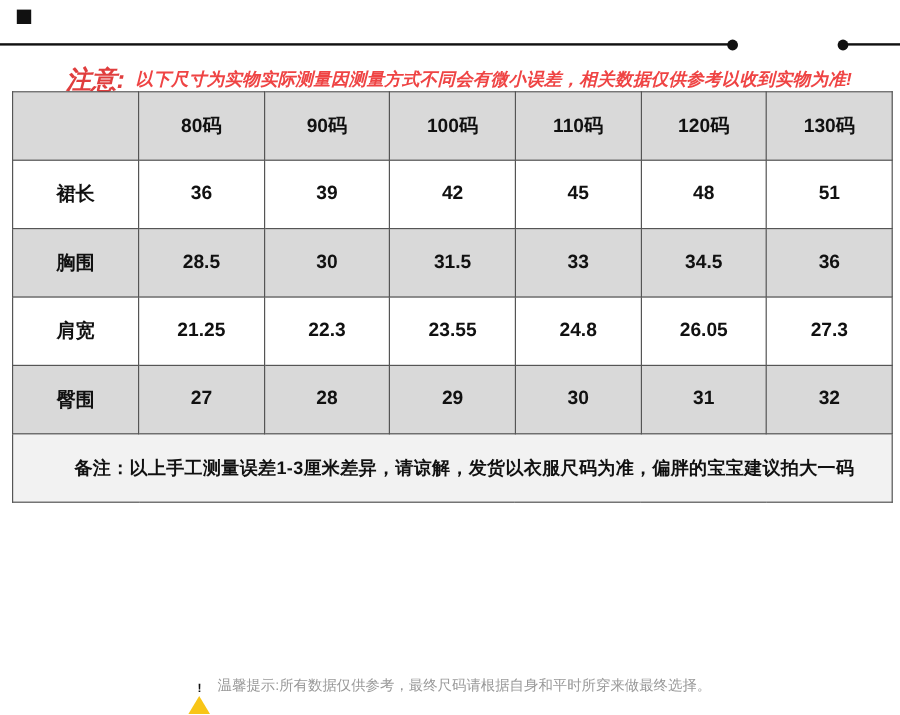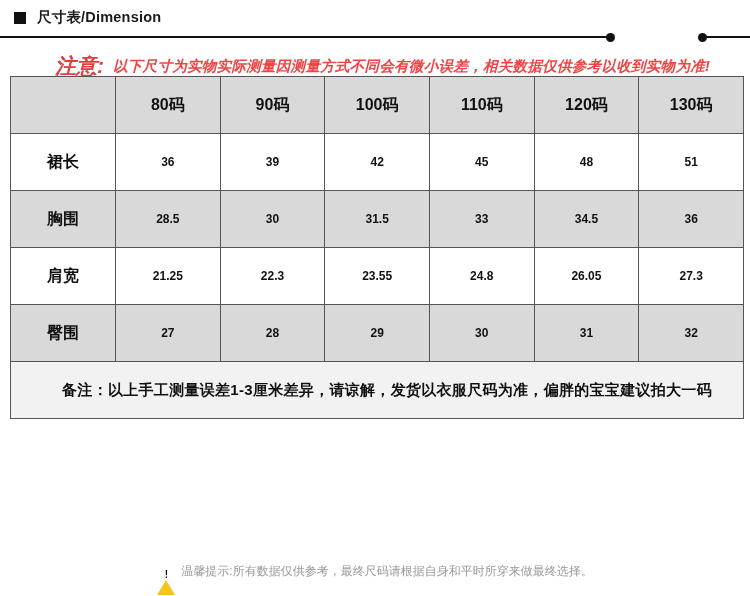--- a/index.html
+++ b/index.html
@@ -33,21 +33,21 @@
   
   table.size-table{
     position:absolute;top:76px;left:10px;width:734px;
     border-collapse:collapse;table-layout:fixed;
   }
   table.size-table col.label-col{width:105px;}
   table.size-table th,table.size-table td{
     border:1px solid #555;
     text-align:center;
     font-weight:700;
-    font-size:12px;
+    font-size:16px;
     color:#111;
     height:56px;
     padding:0;
   }
   table.size-table thead th{background:#d9d9d9;font-size:16px;}
   table.size-table tbody th{font-size:16px;}
   table.size-table tbody tr:nth-child(even){background:#d9d9d9;}
   table.size-table tfoot td{
     background:#f2f2f2;
     text-align:center;
@@ -63,21 +63,20 @@
   }
   .warn{position:relative;display:inline-block;width:18px;height:15px;vertical-align:-2px;margin-right:6px;}
   .warn .tri{width:0;height:0;border-left:9px solid transparent;border-right:9px solid transparent;border-bottom:15px solid #f8c517;}
   .warn .excl{position:absolute;left:0;right:0;bottom:1px;text-align:center;font-size:10px;font-weight:900;color:#111;line-height:1;}
 </style>
 </head>
 <body>
 
 <div class="title-row">
   <span class="bullet-square"></span>
-  <span class="title-text">尺寸表/Dimension</span>
 </div>
 <div class="divider-a"></div>
 <span class="dot dot-a"></span>
 <span class="dot dot-b"></span>
 <div class="divider-b"></div>
 
 <div class="notice">
   <span class="notice-label" style="color: rgb(224, 62, 62);">注意:</span>
   <span class="notice-text">以下尺寸为实物实际测量因测量方式不同会有微小误差，相关数据仅供参考以收到实物为准!</span>
 </div>

